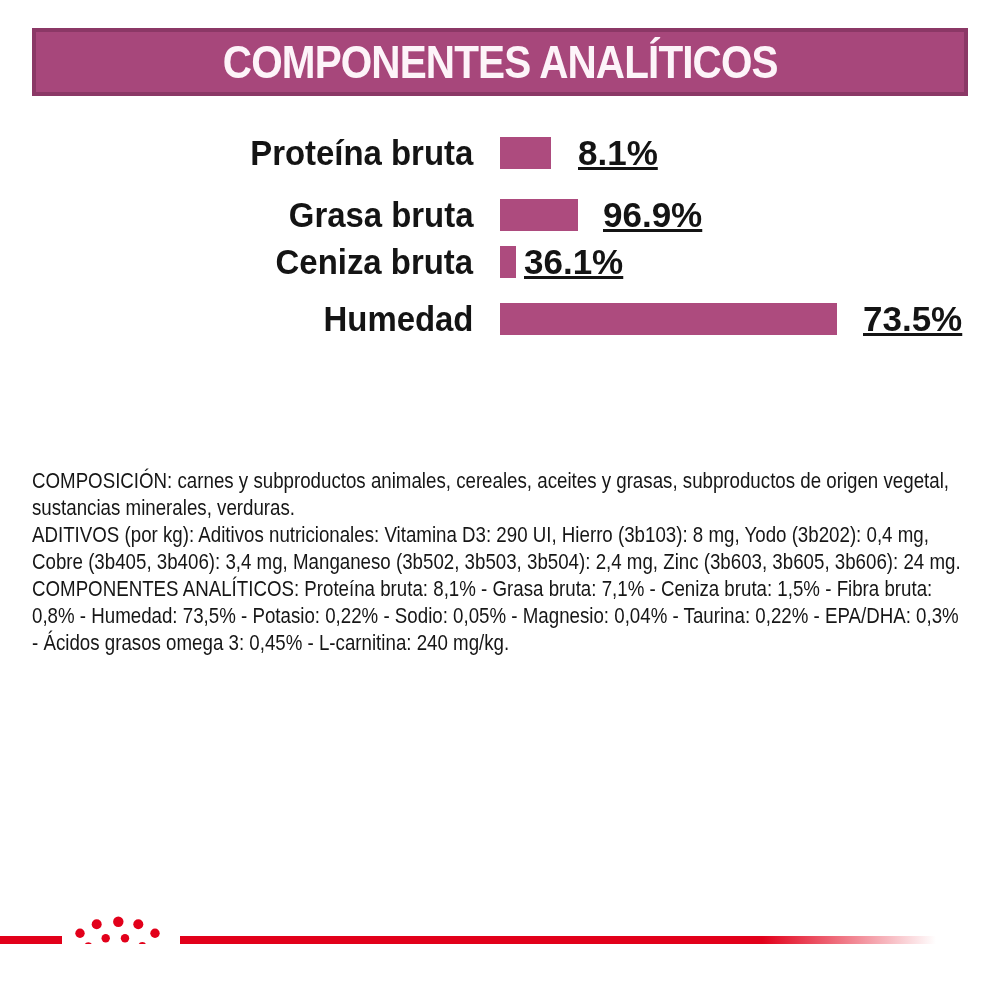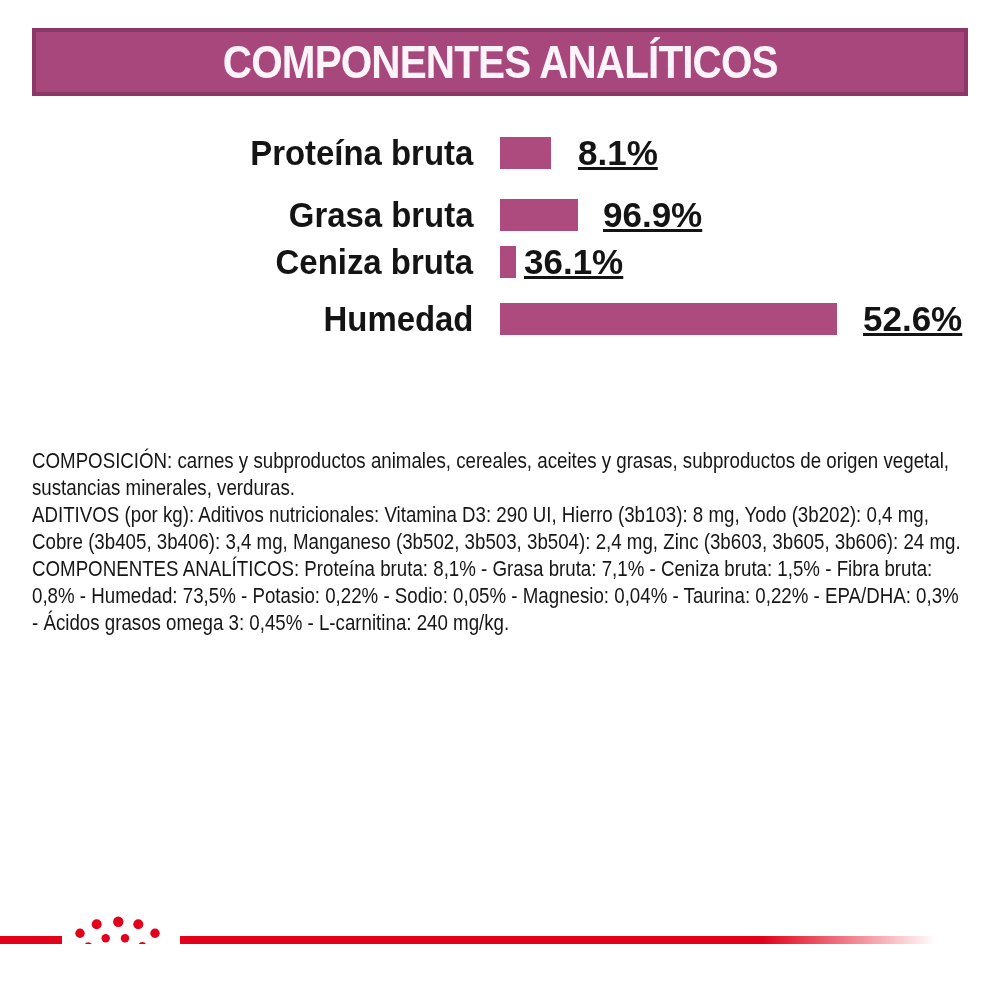--- a/index.html
+++ b/index.html
@@ -26,21 +26,21 @@
     transform:scaleX(0.94);transform-origin:100% 50%;
   }
   .chart-bar{
     position:absolute;left:500px;top:0;height:32px;background:#ad4b7e;
   }
   .chart-pct{
     position:absolute;top:0;height:32px;line-height:32px;
     font-weight:bold;font-size:35px;color:#141414;white-space:nowrap;text-decoration:underline;
   }
   
-  .ing-text{position:absolute;left:32px;top:448px;width:936px;}
+  .ing-text{position:absolute;left:32px;top:468px;width:936px;}
   .ing-line{
     font-size:21.5px;line-height:27px;color:#161616;white-space:nowrap;
     transform:scaleX(0.87);transform-origin:0 50%;
   }
   
   .band-left{
     position:absolute;left:0;top:936px;width:62px;height:15px;background:#e2001a;
   }
   .band-right{
     position:absolute;left:180px;top:936px;width:756px;height:15px;
@@ -69,21 +69,21 @@
       <span class="chart-pct" style="left: 603px;">96.9%</span>
     </div>
     <div class="chart-row" style="top: 239px;">
       <span class="chart-label">Ceniza bruta</span>
       <span class="chart-bar" style="width: 16px; background: rgb(173, 75, 126);"></span>
       <span class="chart-pct" style="left: 524px;">36.1%</span>
     </div>
     <div class="chart-row" style="top: 296px;">
       <span class="chart-label">Humedad</span>
       <span class="chart-bar" style="width: 337px; background: rgb(173, 75, 126);"></span>
-      <span class="chart-pct" style="left: 863px;">52.6%</span>
+      <span class="chart-pct" style="left: 863px;">73.5%</span>
     </div>
   </div>
 
 
   <div class="ing-text">
     <div class="ing-line">COMPOSICIÓN: carnes y subproductos animales, cereales, aceites y grasas, subproductos de origen vegetal,</div>
     <div class="ing-line">sustancias minerales, verduras.</div>
     <div class="ing-line">ADITIVOS (por kg): Aditivos nutricionales: Vitamina D3: 290 UI, Hierro (3b103): 8 mg, Yodo (3b202): 0,4 mg,</div>
     <div class="ing-line">Cobre (3b405, 3b406): 3,4 mg, Manganeso (3b502, 3b503, 3b504): 2,4 mg, Zinc (3b603, 3b605, 3b606): 24 mg.</div>
     <div class="ing-line">COMPONENTES ANALÍTICOS: Proteína bruta: 8,1% - Grasa bruta: 7,1% - Ceniza bruta: 1,5% - Fibra bruta:</div>

